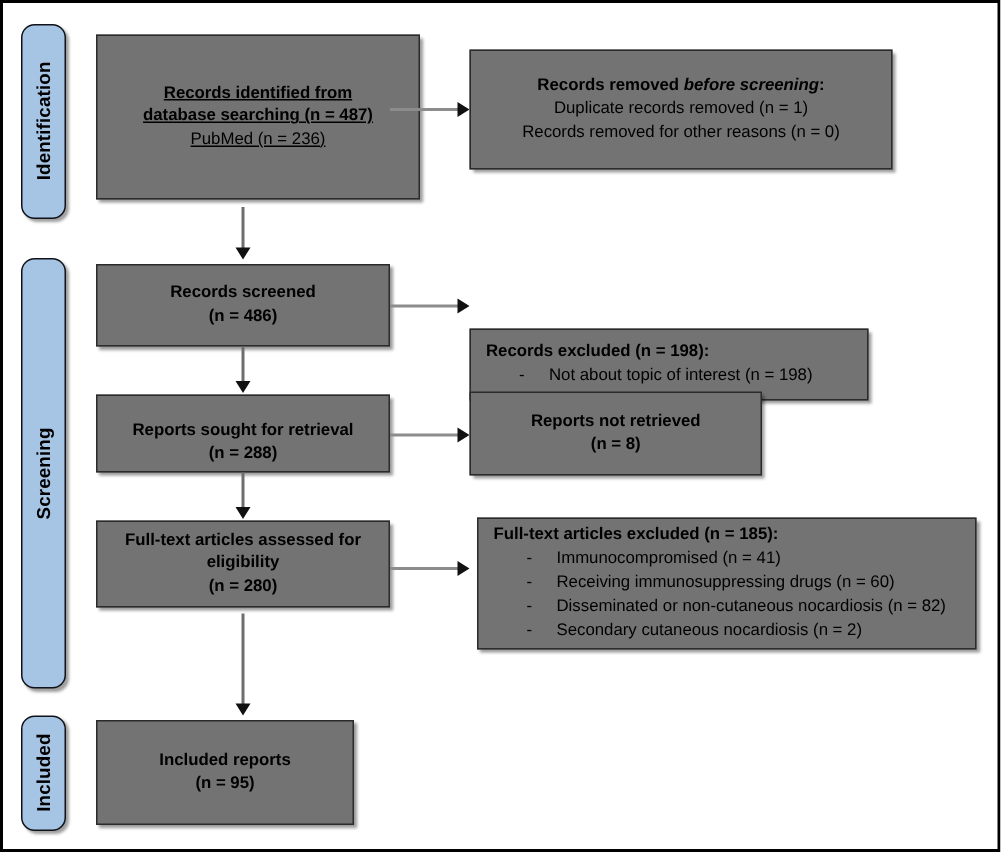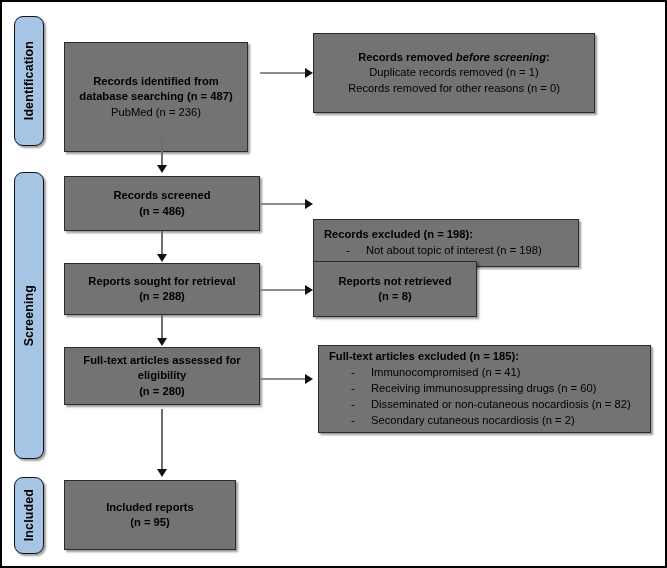--- a/index.html
+++ b/index.html
@@ -134,21 +134,21 @@
   </div>
 
   <div class="stage-bar" style="left:12px; top:170px; width:30px; height:287px;">
     <span class="stage-label">Screening</span>
   </div>
 
   <div class="stage-bar" style="left:12px; top:475px; width:30px; height:77px;">
     <span class="stage-label">Included</span>
   </div>
 
-  <div class="flow-box" style="left:62px; top:40px; width:184px; height:110px;">
+  <div class="flow-box" style="left:62px; top:21px; width:216px; height:110px;text-decoration:underline;">
     <div class="box-line bold">Records identified from</div>
     <div class="box-line bold">database searching (n = 487)</div>
     <div class="box-line">PubMed (n = 236)</div>
   </div>
 
   <div class="h-line" style="left:258px; top:70px; width:47px;"></div>
   <div class="arrow-right" style="left:303px; top:65.5px;"></div>
 
   <div class="flow-box" style="left:311px; top:31px; width:282px; height:80px;">
     <div class="box-line bold">
@@ -175,29 +175,29 @@
       <li class="reason-item">
         <span class="reason-dash">-</span>
         <span>Not about topic of interest (n = 198)</span>
       </li>
     </ul>
   </div>
 
   <div class="v-line" style="left:159px; top:229px; width:1.6px; height:26px;"></div>
   <div class="arrow-down" style="left:154.5px; top:252px;"></div>
 
-  <div class="flow-box" style="left:62px; top:261px; width:196px; height:52px;">
+  <div class="flow-box" style="left:62px; top:261px; width:196px; height:52px;justify-content:flex-end;">
     <div class="box-line bold">Reports sought for retrieval</div>
     <div class="box-line bold">(n = 288)</div>
   </div>
 
   <div class="h-line" style="left:258px; top:287px; width:47px;"></div>
   <div class="arrow-right" style="left:303px; top:282.5px;"></div>
 
-  <div class="flow-box" style="left:311px; top:259px; width:164px; height:56px;">
+  <div class="flow-box" style="left:311px; top:259px; width:195px; height:56px;">
     <div class="box-line bold">Reports not retrieved</div>
     <div class="box-line bold">(n = 8)</div>
   </div>
 
   <div class="v-line" style="left:159px; top:313px; width:1.6px; height:26px;"></div>
   <div class="arrow-down" style="left:154.5px; top:336px;"></div>
 
   <div class="flow-box" style="left:62px; top:345px; width:196px; height:58px;">
     <div class="box-line bold">Full-text articles assessed for</div>
     <div class="box-line bold">eligibility</div>

